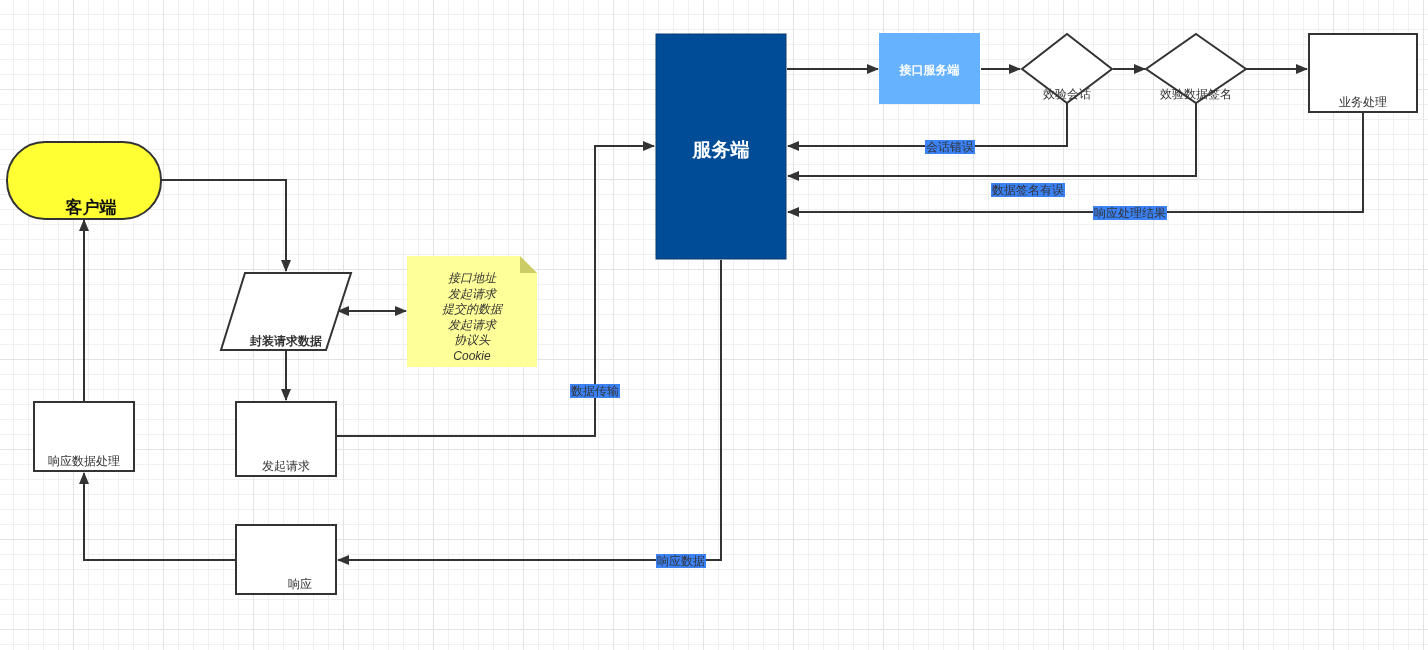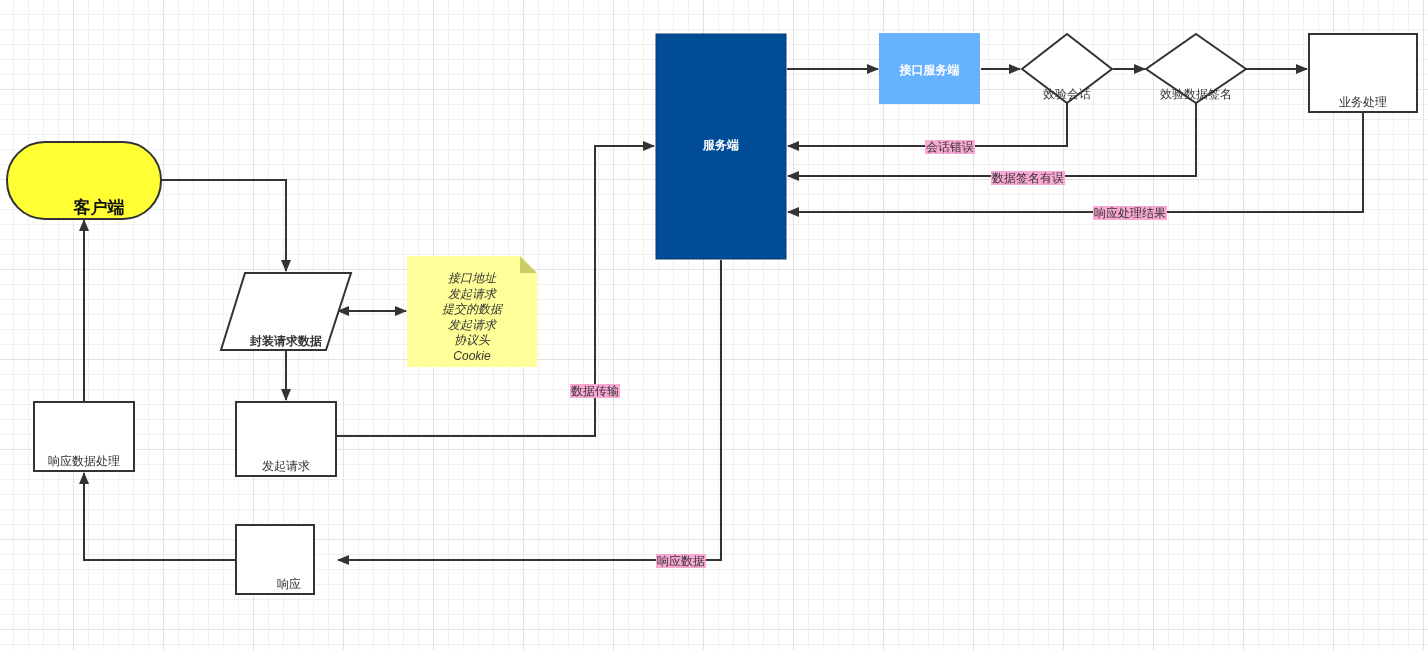--- a/index.html
+++ b/index.html
@@ -11,21 +11,21 @@
         linear-gradient(to bottom, #e3e3e3 1px, transparent 1px),
         linear-gradient(to right, #f0f0f0 1px, transparent 1px),
         linear-gradient(to bottom, #f0f0f0 1px, transparent 1px);
       background-size: 90px 90px, 90px 90px, 15px 15px, 15px 15px;
       background-position: -17px -1px, -17px -1px, -17px -1px, -17px -1px;
       font-family: "Liberation Sans", "DejaVu Sans", sans-serif;
     }
     svg#diagram { position: absolute; left: 0; top: 0; }
     .node { position: absolute; box-sizing: border-box; display: flex; align-items: flex-end; justify-content: center; text-align: center; color: #333; font-size: 12px; }
     .rect { background: #fff; border: 2px solid #333; }
-    .label { position: absolute; font-size: 12px; color: #333; background: #f9a8d4; padding: 0 1px; line-height: 14px; white-space: nowrap; transform: translate(-50%, -50%); }
+    .label { position: absolute; font-size: 12px; color: #333; background: #3b82f6; padding: 0 1px; line-height: 14px; white-space: nowrap; transform: translate(-50%, -50%); }
     .note-text { font-size: 12px; line-height: 15.5px; color: #333; font-style: italic; }
   </style>
 </head>
 <body>
 
 <svg id="diagram" width="1428" height="650">
   <defs>
     <marker id="arrow" markerWidth="12" markerHeight="10" refX="11" refY="5" orient="auto" markerUnits="userSpaceOnUse">
       <path d="M0,0 L12,5 L0,10 Z" fill="#333"></path>
     </marker>
@@ -71,58 +71,58 @@
 
   <rect x="656" y="34" width="130" height="225" fill="#004c97" stroke="#0a3a6e" stroke-width="1"></rect>
 
   <rect x="879" y="33" width="101" height="71" fill="#66b2ff"></rect>
 
   <polygon points="1067,34 1112,69 1067,103 1022,69" fill="#fff" stroke="#333" stroke-width="2"></polygon>
 
   <polygon points="1196,34 1246,69 1196,103 1146,69" fill="#fff" stroke="#333" stroke-width="2"></polygon>
 </svg>
 
-<div class="node" style="left:22px;top:142px;width:154px;height:77px;font-size:17px;font-weight:bold;color:#111;">
+<div class="node" style="left:14px;top:142px;width:154px;height:77px;font-size:17px;font-weight:bold;color:#111;">
   <span>客户端</span>
 </div>
 <div class="node" style="left:225px;top:273px;width:122px;height:77px;font-weight:bold;">
   <span>封装请求数据</span>
 </div>
 <div class="node" style="left:407px;top:260px;width:130px;height:104px;">
   <div class="note-text">
     <div>接口地址</div>
     <div>发起请求</div>
     <div>提交的数据</div>
     <div>发起请求</div>
     <div>协议头</div>
     <div>Cookie</div>
   </div>
 </div>
 <div class="node rect" style="left:235px;top:401px;width:102px;height:76px;">
   <span>发起请求</span>
 </div>
-<div class="node rect" style="left:235px;top:524px;width:80px;height:71px;padding-left:28px;">
+<div class="node rect" style="left:235px;top:524px;width:102px;height:71px;padding-left:28px;">
   <span>响应</span>
 </div>
 <div class="node rect" style="left:33px;top:401px;width:102px;height:71px;">
   <span>响应数据处理</span>
 </div>
-<div class="node" style="left:656px;top:34px;width:130px;height:258px;color:#fff;font-size:12px;font-weight:bold;padding-bottom:0;align-items:flex-start;">
+<div class="node" style="left:656px;top:34px;width:130px;height:258px;color:#fff;font-size:19px;font-weight:bold;padding-bottom:0;align-items:flex-start;">
   <span style="margin-top:103px;">服务端</span>
 </div>
 <div class="node" style="left:879px;top:33px;width:101px;height:71px;color:#fff;font-weight:bold;align-items:flex-start;">
   <span style="margin-top:29px;text-align:right;">接口服务端</span>
 </div>
 <div class="node" style="left:1022px;top:34px;width:90px;height:69px;">
   <span style="margin-top:-3px;">效验会话</span>
 </div>
 <div class="node" style="left:1146px;top:34px;width:100px;height:69px;">
   <span style="margin-top:-3px;">效验数据签名</span>
 </div>
 <div class="node rect" style="left:1308px;top:33px;width:110px;height:80px;">
   <span style="margin-top:-3px;">业务处理</span>
 </div>
 
 <span class="label" style="left:595px;top:391px;">数据传输</span>
 <span class="label" style="left:681px;top:561px;">响应数据</span>
 <span class="label" style="left:950px;top:147px;">会话错误</span>
-<span class="label" style="left:1028px;top:178px;">数据签名有误</span>
+<span class="label" style="left:1028px;top:190px;">数据签名有误</span>
 <span class="label" style="left:1130px;top:213px;">响应处理结果</span>
 
 </body></html>

